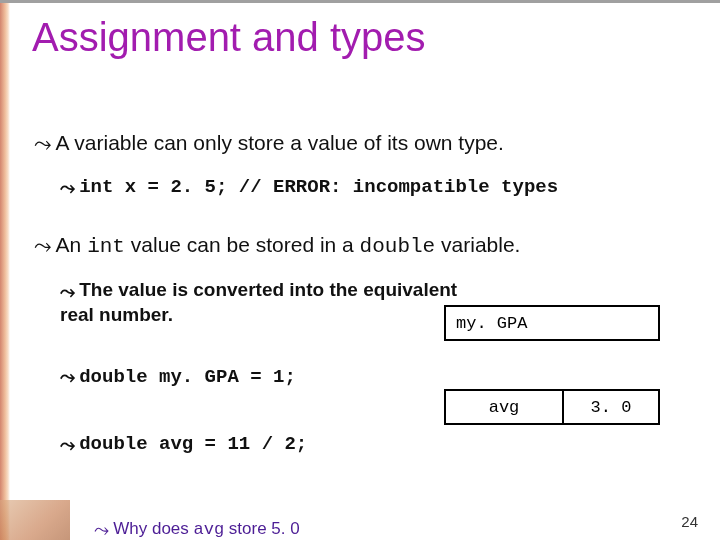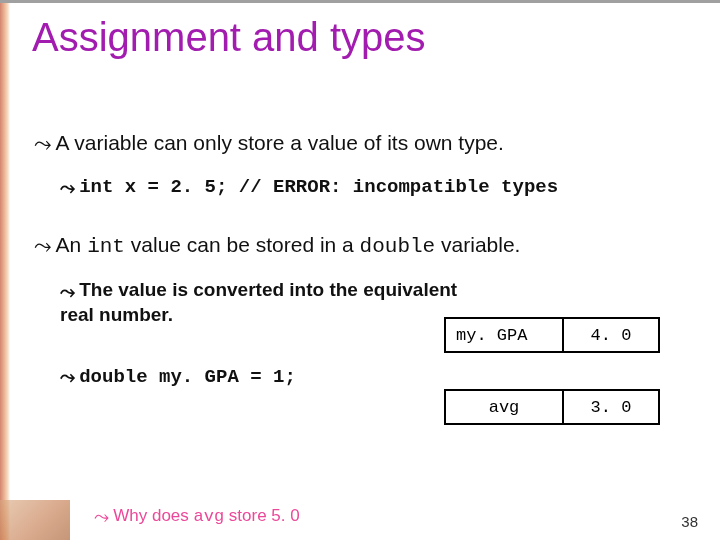--- a/index.html
+++ b/index.html
@@ -98,23 +98,23 @@
   .copyright {
     position: absolute;
     left: 44px;
     bottom: 8px;
     font-size: 11px;
     color: #111;
   }
   .cutoff {
     position: absolute;
     left: 94px;
-    bottom: 14px;
+    bottom: 1px;
     font-size: 17px;
-    color: #ec4899;
+    color: #4c1d95;
     font-family: Verdana, Geneva, sans-serif;
   }
 </style>
 </head>
 <body>
 
 <div class="slide">
   <div class="accent-left"></div>
   <div class="accent-bottom"></div>
 
@@ -141,32 +141,34 @@
     </div>
 
     <div style="height:22px"></div>
 
     <div class="lvl2">
       <span class="bullet-sm">⤳</span><span class="code">double my. GPA = 1;</span>
     </div>
 
     <div style="height:28px"></div>
 
+    <div class="lvl2">
+      <span class="bullet-sm">⤳</span><span class="code">double avg = 11 / 2;</span>
+    </div>
 
   </div>
 
-  <div class="box" style="left:444px; top:302px; width:216px; height:36px;margin-top:12px;">
+  <div class="box" style="left:444px; top:302px; width:216px; height:36px;">
     <div class="label" style="width:116px;">my. GPA</div>
-    <div class="value" style="flex:1; justify-content:center;">4. 0</div>
   </div>
 
   <div class="box" style="left:444px; top:386px; width:216px; height:36px;">
     <div class="label" style="width:116px; justify-content:center;">avg</div>
     <div class="value" style="flex:1; justify-content:center;">3. 0</div>
   </div>
 
 
   <div class="cutoff">
     <span class="bullet-sm">⤳</span><span>Why does </span><span class="code">avg</span><span> store 5. 0</span>
   </div>
 
-  <div class="slidenum">38</div>
+  <div class="slidenum">24</div>
 </div>
 
 </body></html>

